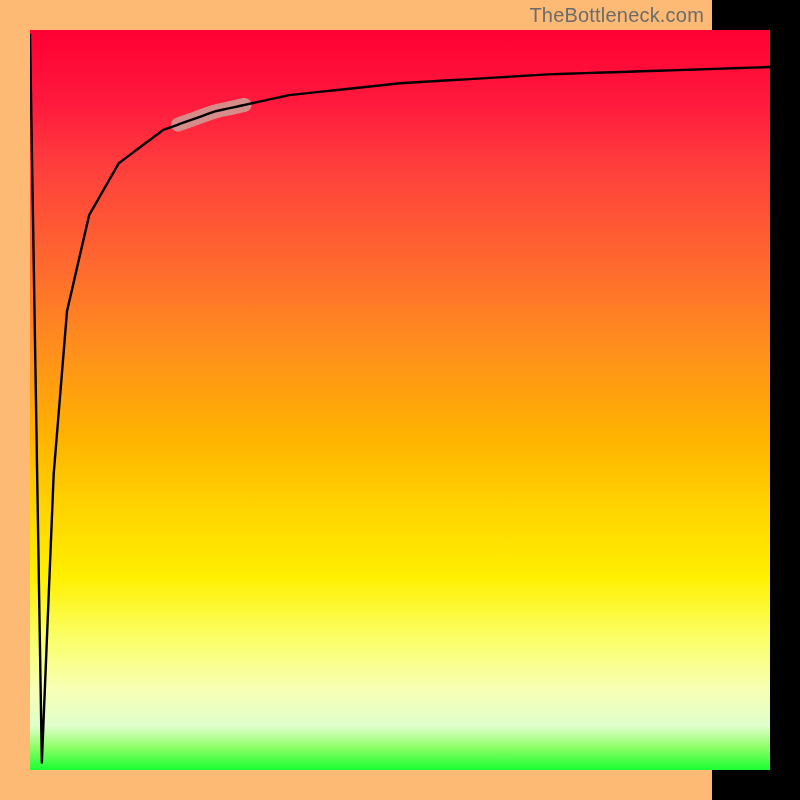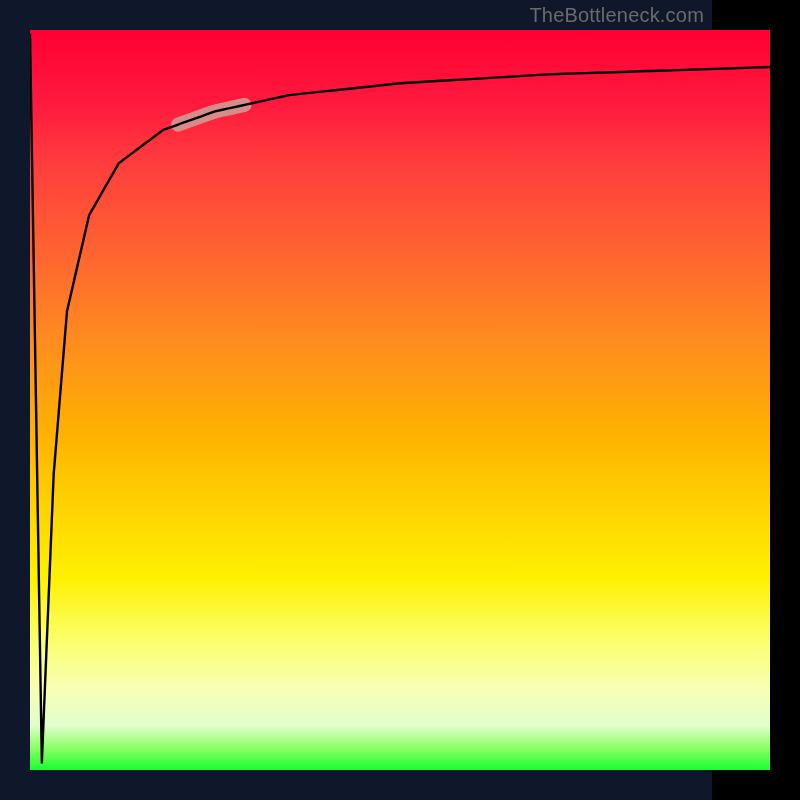--- a/index.html
+++ b/index.html
@@ -8,21 +8,21 @@
     width: 800px;
     height: 800px;
     background: #000;
     font-family: Arial, Helvetica, sans-serif;
     overflow: hidden;
   }
   .frame {
     position: relative;
     width: 712px;
     height: 800px;
-    background: #0f172a;
+    background: #fdba74;
   }
   .plot {
     position: absolute;
     left: 30px;
     top: 30px;
     width: 740px;
     height: 740px;
   }
   .gradient {
     position: absolute;

